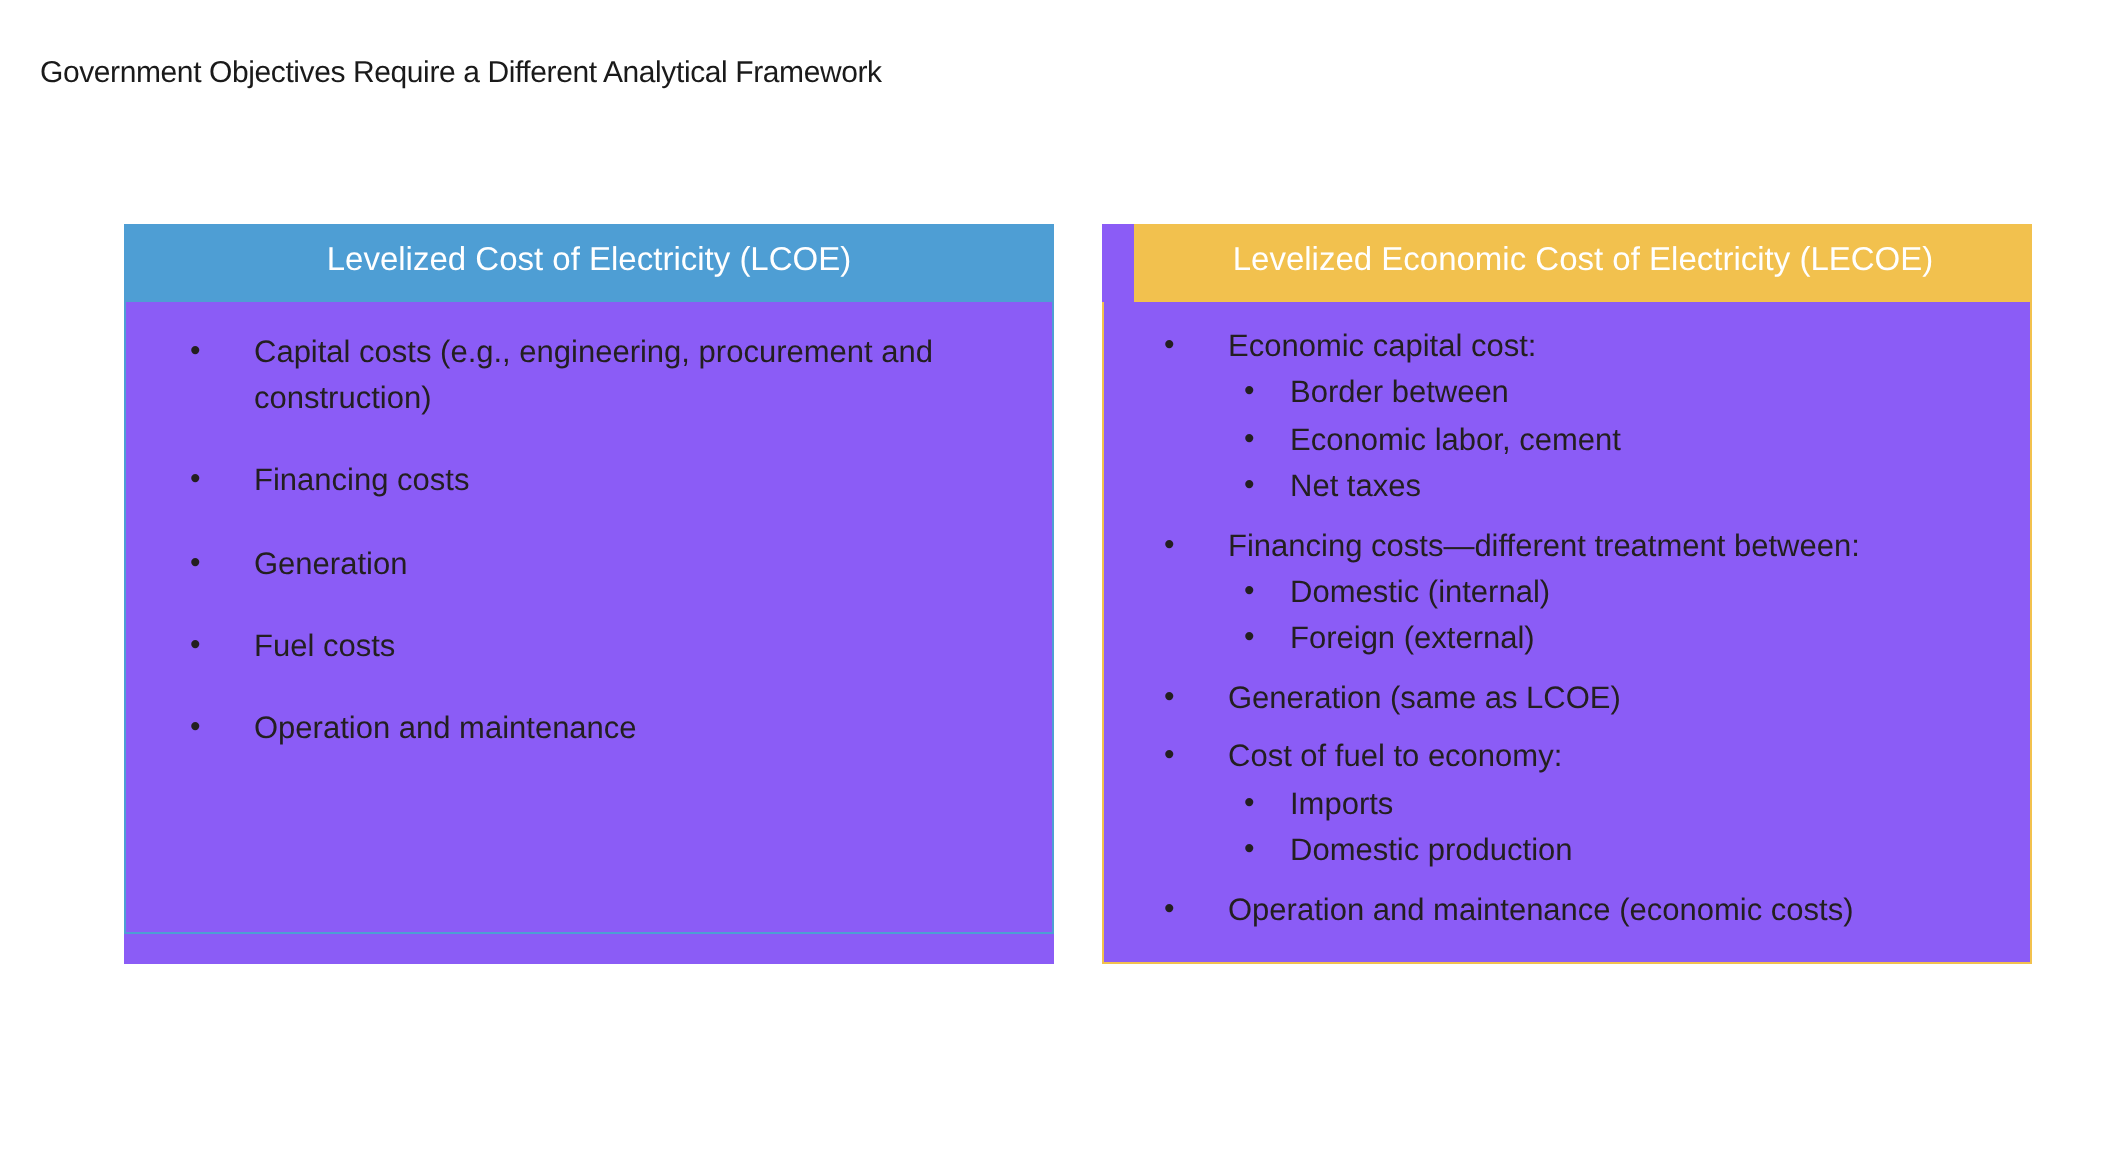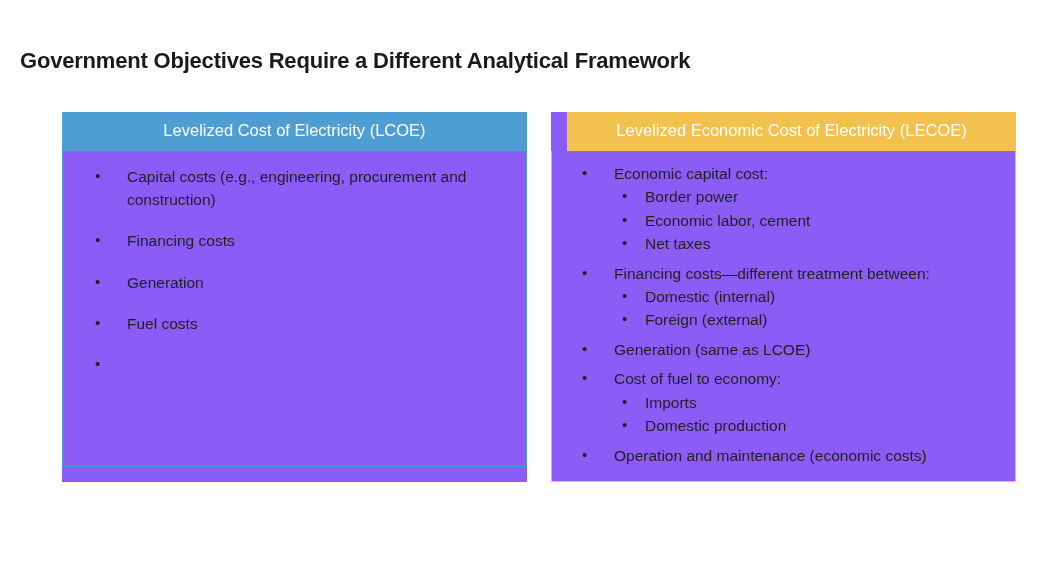--- a/index.html
+++ b/index.html
@@ -16,23 +16,23 @@
     position: relative;
   }
   .slide {
     position: relative;
     width: 1062px;
     height: 578px;
   }
   .slide-title {
     position: absolute;
     left: 20px;
-    top: 48px;
-    font-size: 22px;
-    font-weight: bold;
+    top: 28px;
+    font-size: 15px;
+    font-weight: normal;
     letter-spacing: -0.2px;
     color: #1a1a1a;
   }
   .panels {
     position: absolute;
     left: 62px;
     top: 112px;
     width: 954px;
     display: flex;
     gap: 24px;
@@ -150,37 +150,38 @@
           <li>
             <span class="b">•</span>
             <span>Generation</span>
           </li>
           <li>
             <span class="b">•</span>
             <span>Fuel costs</span>
           </li>
           <li>
             <span class="b">•</span>
+            <span>Operation and maintenance</span>
           </li>
         </ul>
       </div>
     </div>
 
     <div class="panel panel-lecoe">
       <div class="panel-header">Levelized Economic Cost of Electricity (LECOE)</div>
       <div class="panel-body">
         <ul class="bullets">
 
           <li>
             <span class="b">•</span>
             <span>Economic capital cost:</span>
             <ul class="sub">
               <li>
                 <span class="b">•</span>
-                <span>Border power</span>
+                <span>Border between</span>
               </li>
               <li>
                 <span class="b">•</span>
                 <span>Economic labor, cement</span>
               </li>
               <li>
                 <span class="b">•</span>
                 <span>Net taxes</span>
               </li>
             </ul>

